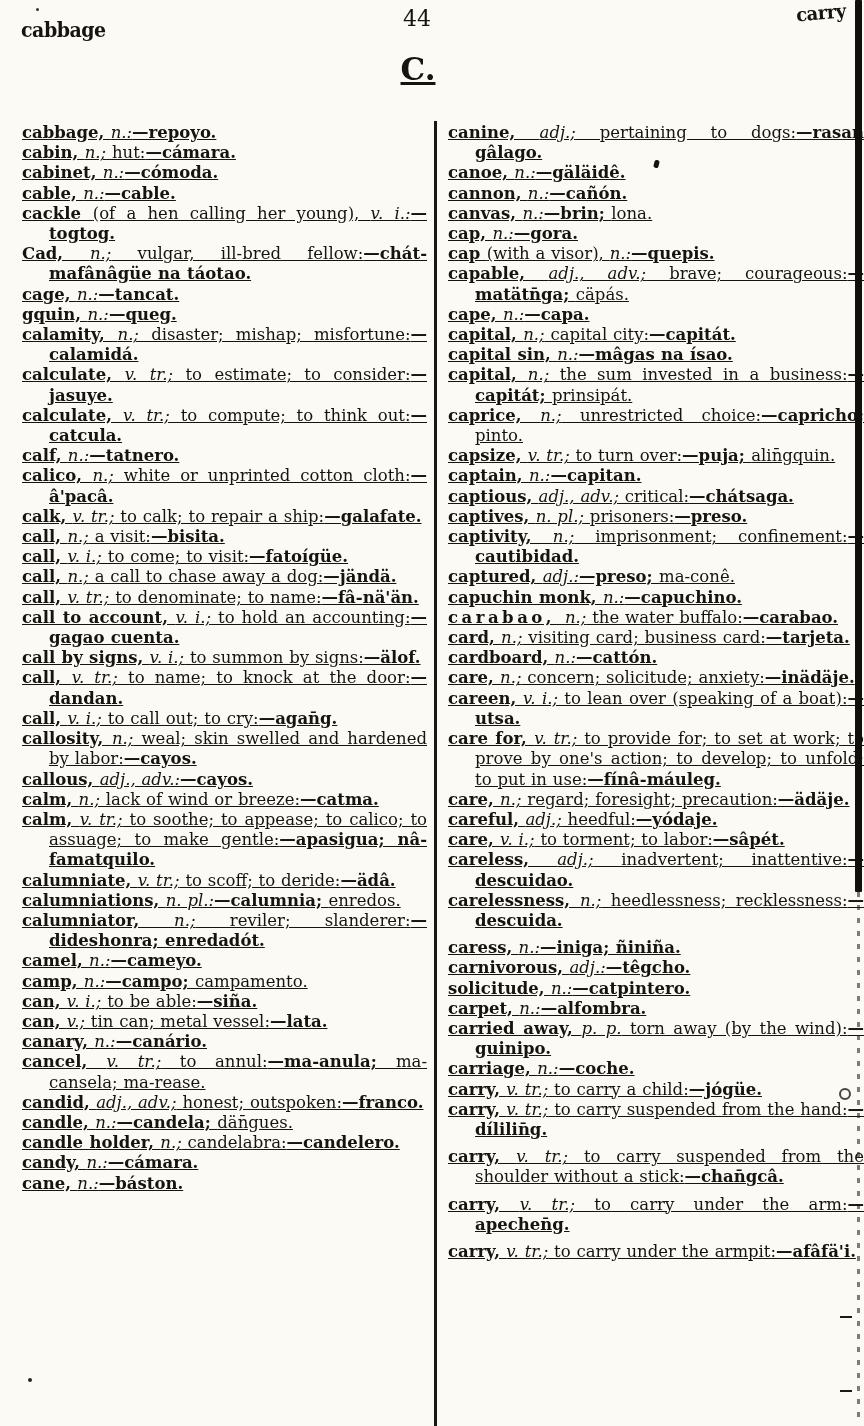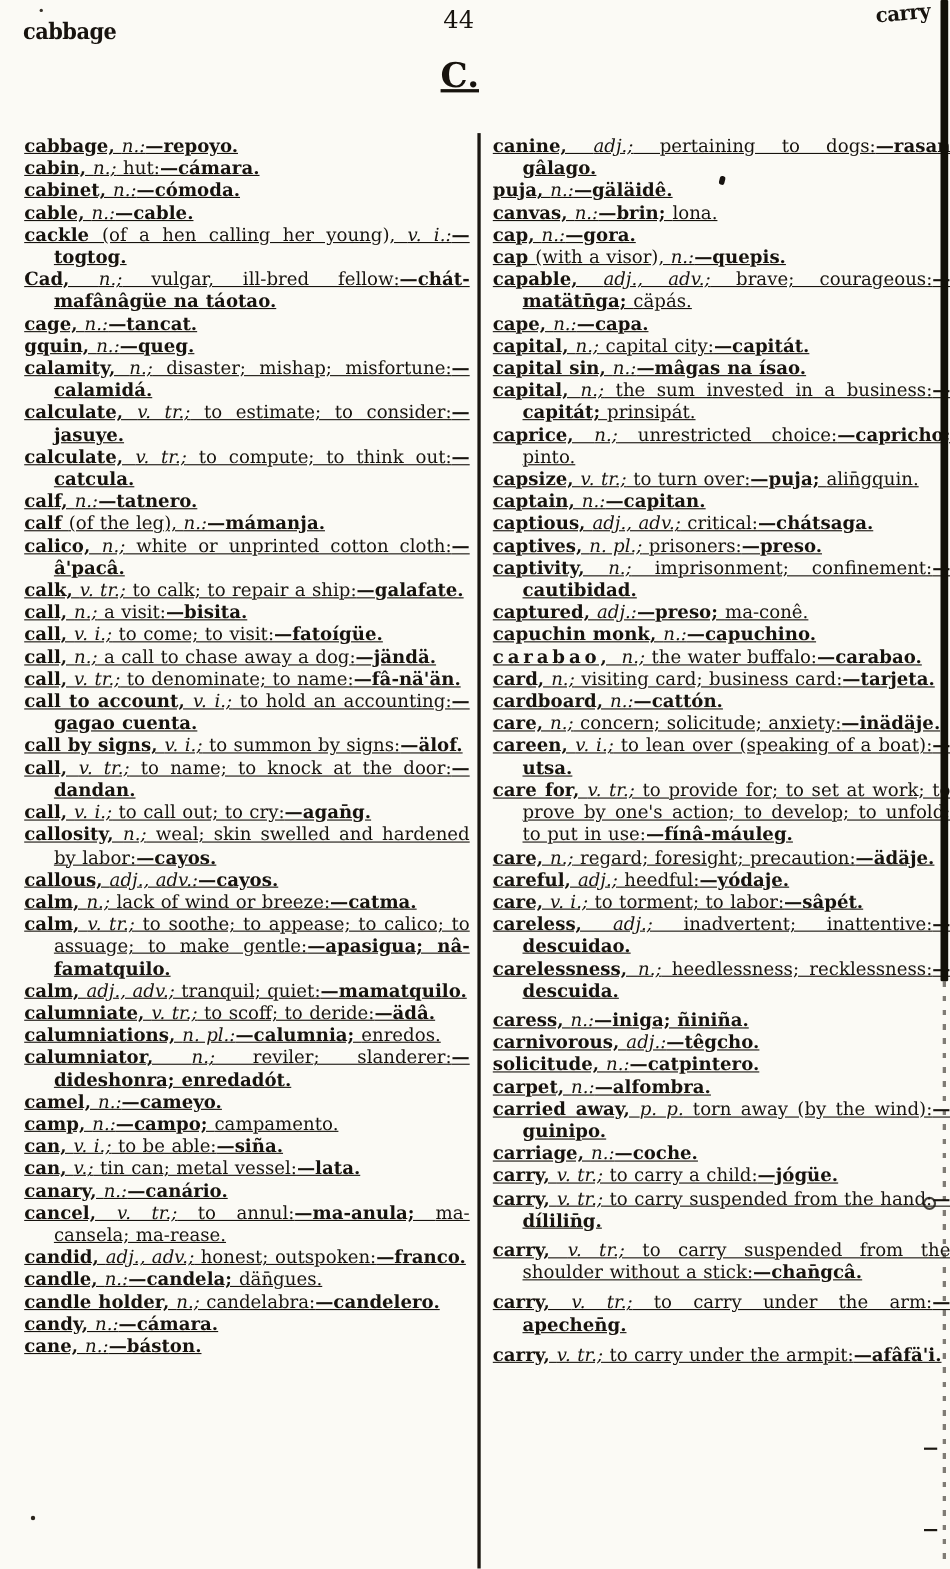--- a/index.html
+++ b/index.html
@@ -98,55 +98,54 @@
         <p class="entry"><span class="b">cabinet, </span><span class="i">n.:</span><span class="b">—cómoda.</span></p>
         <p class="entry"><span class="b">cable, </span><span class="i">n.:</span><span class="b">—cable.</span></p>
         <p class="entry"><span class="b">cackle </span><span class="r">(of a hen calling her young), </span><span class="i">v. i.:</span><span class="b">—togtog.</span></p>
         <p class="entry"><span class="b">Cad, </span><span class="i">n.;</span><span class="r"> vulgar, ill-bred fellow:</span><span class="b">—chát-mafânâgüe na táotao.</span></p>
         <p class="entry"><span class="b">cage, </span><span class="i">n.:</span><span class="b">—tancat.</span></p>
         <p class="entry"><span class="b">gquin, </span><span class="i">n.:</span><span class="b">—queg.</span></p>
         <p class="entry"><span class="b">calamity, </span><span class="i">n.;</span><span class="r"> disaster; mishap; misfortune:</span><span class="b">—calamidá.</span></p>
         <p class="entry"><span class="b">calculate, </span><span class="i">v. tr.;</span><span class="r"> to estimate; to consider:</span><span class="b">—jasuye.</span></p>
         <p class="entry"><span class="b">calculate, </span><span class="i">v. tr.;</span><span class="r"> to compute; to think out:</span><span class="b">—catcula.</span></p>
         <p class="entry"><span class="b">calf, </span><span class="i">n.:</span><span class="b">—tatnero.</span></p>
-        <p class="entry"><span class="b">calf </span><span class="r">(of the leg), </span><span class="i">n.:</span><span class="b">—mámanja.</span></p>
         <p class="entry"><span class="b">calico, </span><span class="i">n.;</span><span class="r"> white or unprinted cotton cloth:</span><span class="b">—â'pacâ.</span></p>
         <p class="entry"><span class="b">calk, </span><span class="i">v. tr.;</span><span class="r"> to calk; to repair a ship:</span><span class="b">—galafate.</span></p>
         <p class="entry"><span class="b">call, </span><span class="i">n.;</span><span class="r"> a visit:</span><span class="b">—bisita.</span></p>
         <p class="entry"><span class="b">call, </span><span class="i">v. i.;</span><span class="r"> to come; to visit:</span><span class="b">—fatoígüe.</span></p>
         <p class="entry"><span class="b">call, </span><span class="i">n.;</span><span class="r"> a call to chase away a dog:</span><span class="b">—jändä.</span></p>
         <p class="entry"><span class="b">call, </span><span class="i">v. tr.;</span><span class="r"> to denominate; to name:</span><span class="b">—fâ-nä'än.</span></p>
         <p class="entry"><span class="b">call to account, </span><span class="i">v. i.;</span><span class="r"> to hold an accounting:</span><span class="b">—gagao cuenta.</span></p>
         <p class="entry"><span class="b">call by signs, </span><span class="i">v. i.;</span><span class="r"> to summon by signs:</span><span class="b">—älof.</span></p>
         <p class="entry"><span class="b">call, </span><span class="i">v. tr.;</span><span class="r"> to name; to knock at the door:</span><span class="b">—dandan.</span></p>
         <p class="entry"><span class="b">call, </span><span class="i">v. i.;</span><span class="r"> to call out; to cry:</span><span class="b">—agan̄g.</span></p>
         <p class="entry"><span class="b">callosity, </span><span class="i">n.;</span><span class="r"> weal; skin swelled and hardened by labor:</span><span class="b">—cayos.</span></p>
         <p class="entry"><span class="b">callous, </span><span class="i">adj., adv.:</span><span class="b">—cayos.</span></p>
         <p class="entry"><span class="b">calm, </span><span class="i">n.;</span><span class="r"> lack of wind or breeze:</span><span class="b">—catma.</span></p>
         <p class="entry"><span class="b">calm, </span><span class="i">v. tr.;</span><span class="r"> to soothe; to appease; to calico; to assuage; to make gentle:</span><span class="b">—apasigua; nâ-famatquilo.</span></p>
-        <p class="entry"><span class="b">calm, </span><span class="i">adj., adv.;</span><span class="r"> tranquil; quiet:</span><span class="b">—mamatquilo.</span></p>
         <p class="entry"><span class="b">calumniate, </span><span class="i">v. tr.;</span><span class="r"> to scoff; to deride:</span><span class="b">—ädâ.</span></p>
         <p class="entry"><span class="b">calumniations, </span><span class="i">n. pl.:</span><span class="b">—calumnia; </span><span class="r">enredos.</span></p>
         <p class="entry"><span class="b">calumniator, </span><span class="i">n.;</span><span class="r"> reviler; slanderer:</span><span class="b">—dideshonra; enredadót.</span></p>
         <p class="entry"><span class="b">camel, </span><span class="i">n.:</span><span class="b">—cameyo.</span></p>
         <p class="entry"><span class="b">camp, </span><span class="i">n.:</span><span class="b">—campo; </span><span class="r">campamento.</span></p>
         <p class="entry"><span class="b">can, </span><span class="i">v. i.;</span><span class="r"> to be able:</span><span class="b">—siña.</span></p>
         <p class="entry"><span class="b">can, </span><span class="i">v.;</span><span class="r"> tin can; metal vessel:</span><span class="b">—lata.</span></p>
         <p class="entry"><span class="b">canary, </span><span class="i">n.:</span><span class="b">—canário.</span></p>
         <p class="entry"><span class="b">cancel, </span><span class="i">v. tr.;</span><span class="r"> to annul:</span><span class="b">—ma-anula; </span><span class="r">ma-cansela; ma-rease.</span></p>
         <p class="entry"><span class="b">candid, </span><span class="i">adj., adv.;</span><span class="r"> honest; outspoken:</span><span class="b">—franco.</span></p>
         <p class="entry"><span class="b">candle, </span><span class="i">n.:</span><span class="b">—candela; </span><span class="r">dän̄gues.</span></p>
         <p class="entry"><span class="b">candle holder, </span><span class="i">n.;</span><span class="r"> candelabra:</span><span class="b">—candelero.</span></p>
         <p class="entry"><span class="b">candy, </span><span class="i">n.:</span><span class="b">—cámara.</span></p>
         <p class="entry"><span class="b">cane, </span><span class="i">n.:</span><span class="b">—báston.</span></p>
       </div>
     <div class="divider"></div>
     <div class="col col-right" id="col-right">
         <p class="entry"><span class="b">canine, </span><span class="i">adj.;</span><span class="r"> pertaining to dogs:</span><span class="b">—rasan gâlago.</span></p>
-        <p class="entry"><span class="b">puja, </span><span class="i">n.:</span><span class="b">—gäläidê.</span></p>
+        <p class="entry"><span class="b">canoe, </span><span class="i">n.:</span><span class="b">—gäläidê.</span></p>
+        <p class="entry"><span class="b">cannon, </span><span class="i">n.:</span><span class="b">—cañón.</span></p>
         <p class="entry"><span class="b">canvas, </span><span class="i">n.:</span><span class="b">—brin; </span><span class="r">lona.</span></p>
         <p class="entry"><span class="b">cap, </span><span class="i">n.:</span><span class="b">—gora.</span></p>
         <p class="entry"><span class="b">cap </span><span class="r">(with a visor), </span><span class="i">n.:</span><span class="b">—quepis.</span></p>
         <p class="entry"><span class="b">capable, </span><span class="i">adj., adv.;</span><span class="r"> brave; courageous:</span><span class="b">—matätn̄ga; </span><span class="r">cäpás.</span></p>
         <p class="entry"><span class="b">cape, </span><span class="i">n.:</span><span class="b">—capa.</span></p>
         <p class="entry"><span class="b">capital, </span><span class="i">n.;</span><span class="r"> capital city:</span><span class="b">—capitát.</span></p>
         <p class="entry"><span class="b">capital sin, </span><span class="i">n.:</span><span class="b">—mâgas na ísao.</span></p>
         <p class="entry"><span class="b">capital, </span><span class="i">n.;</span><span class="r"> the sum invested in a business:</span><span class="b">—capitát; </span><span class="r">prinsipát.</span></p>
         <p class="entry"><span class="b">caprice, </span><span class="i">n.;</span><span class="r"> unrestricted choice:</span><span class="b">—capricho; </span><span class="r">pinto.</span></p>
         <p class="entry"><span class="b">capsize, </span><span class="i">v. tr.;</span><span class="r"> to turn over:</span><span class="b">—puja; </span><span class="r">alin̄gquin.</span></p>

